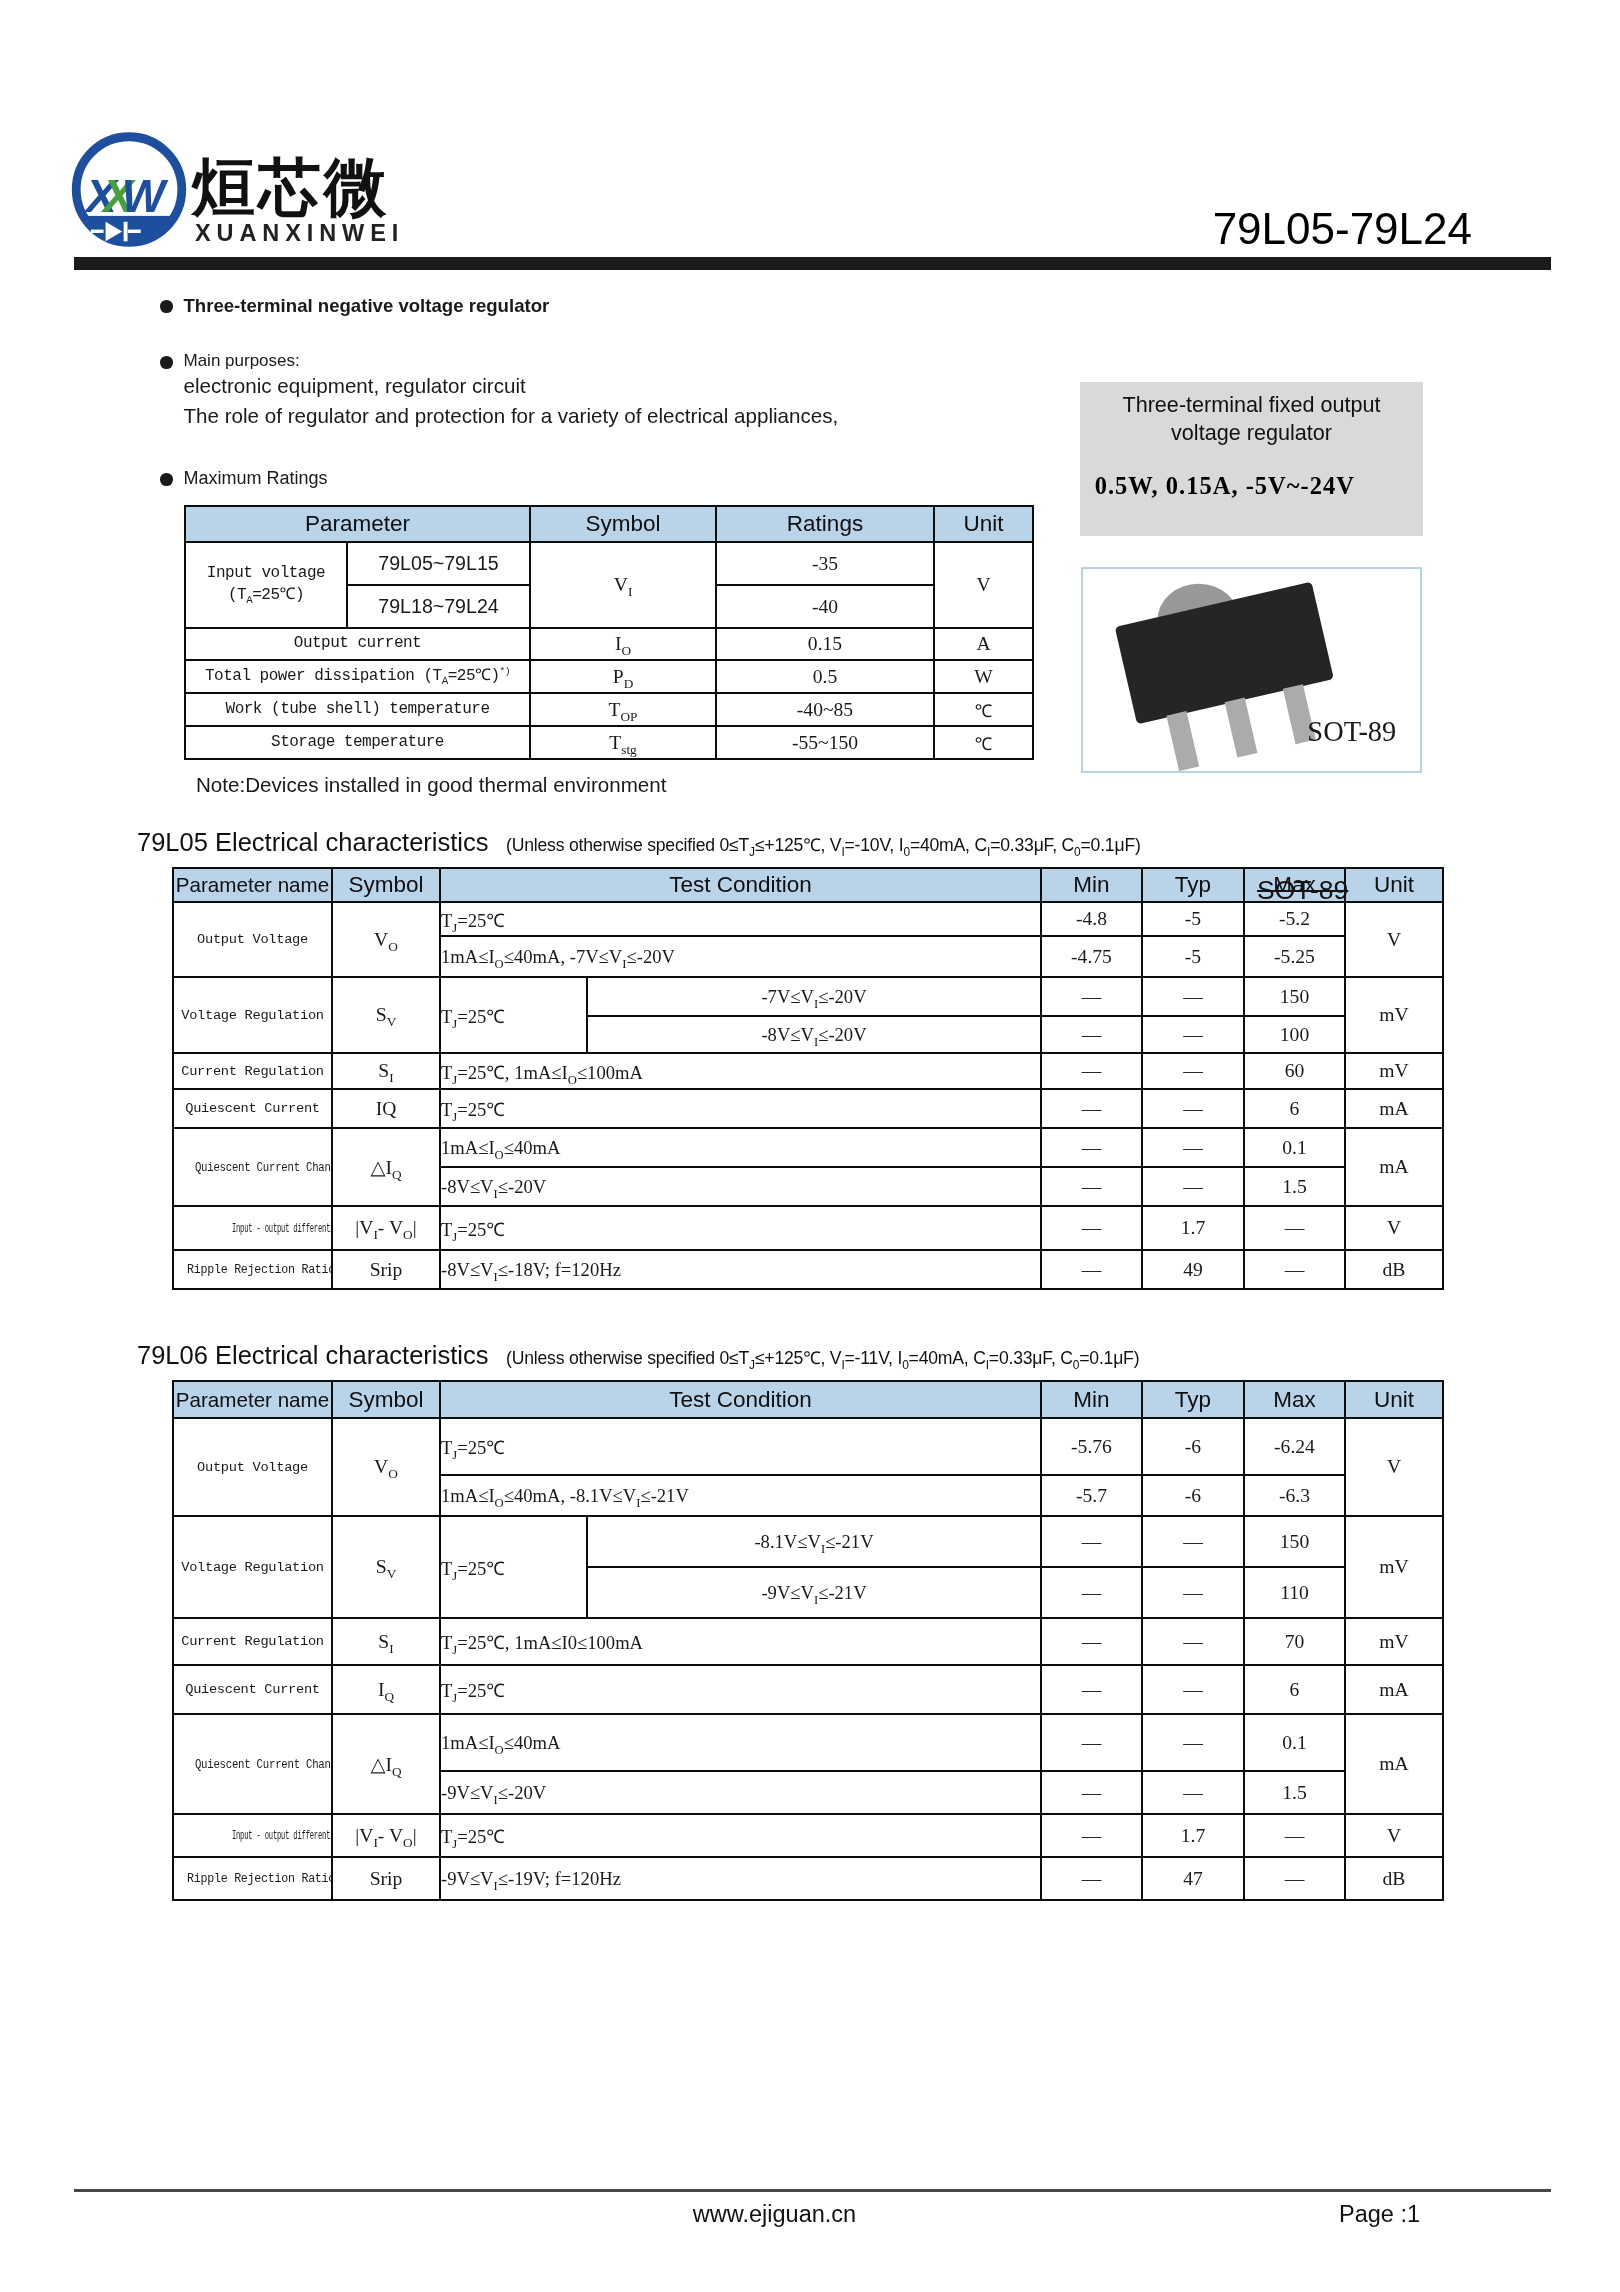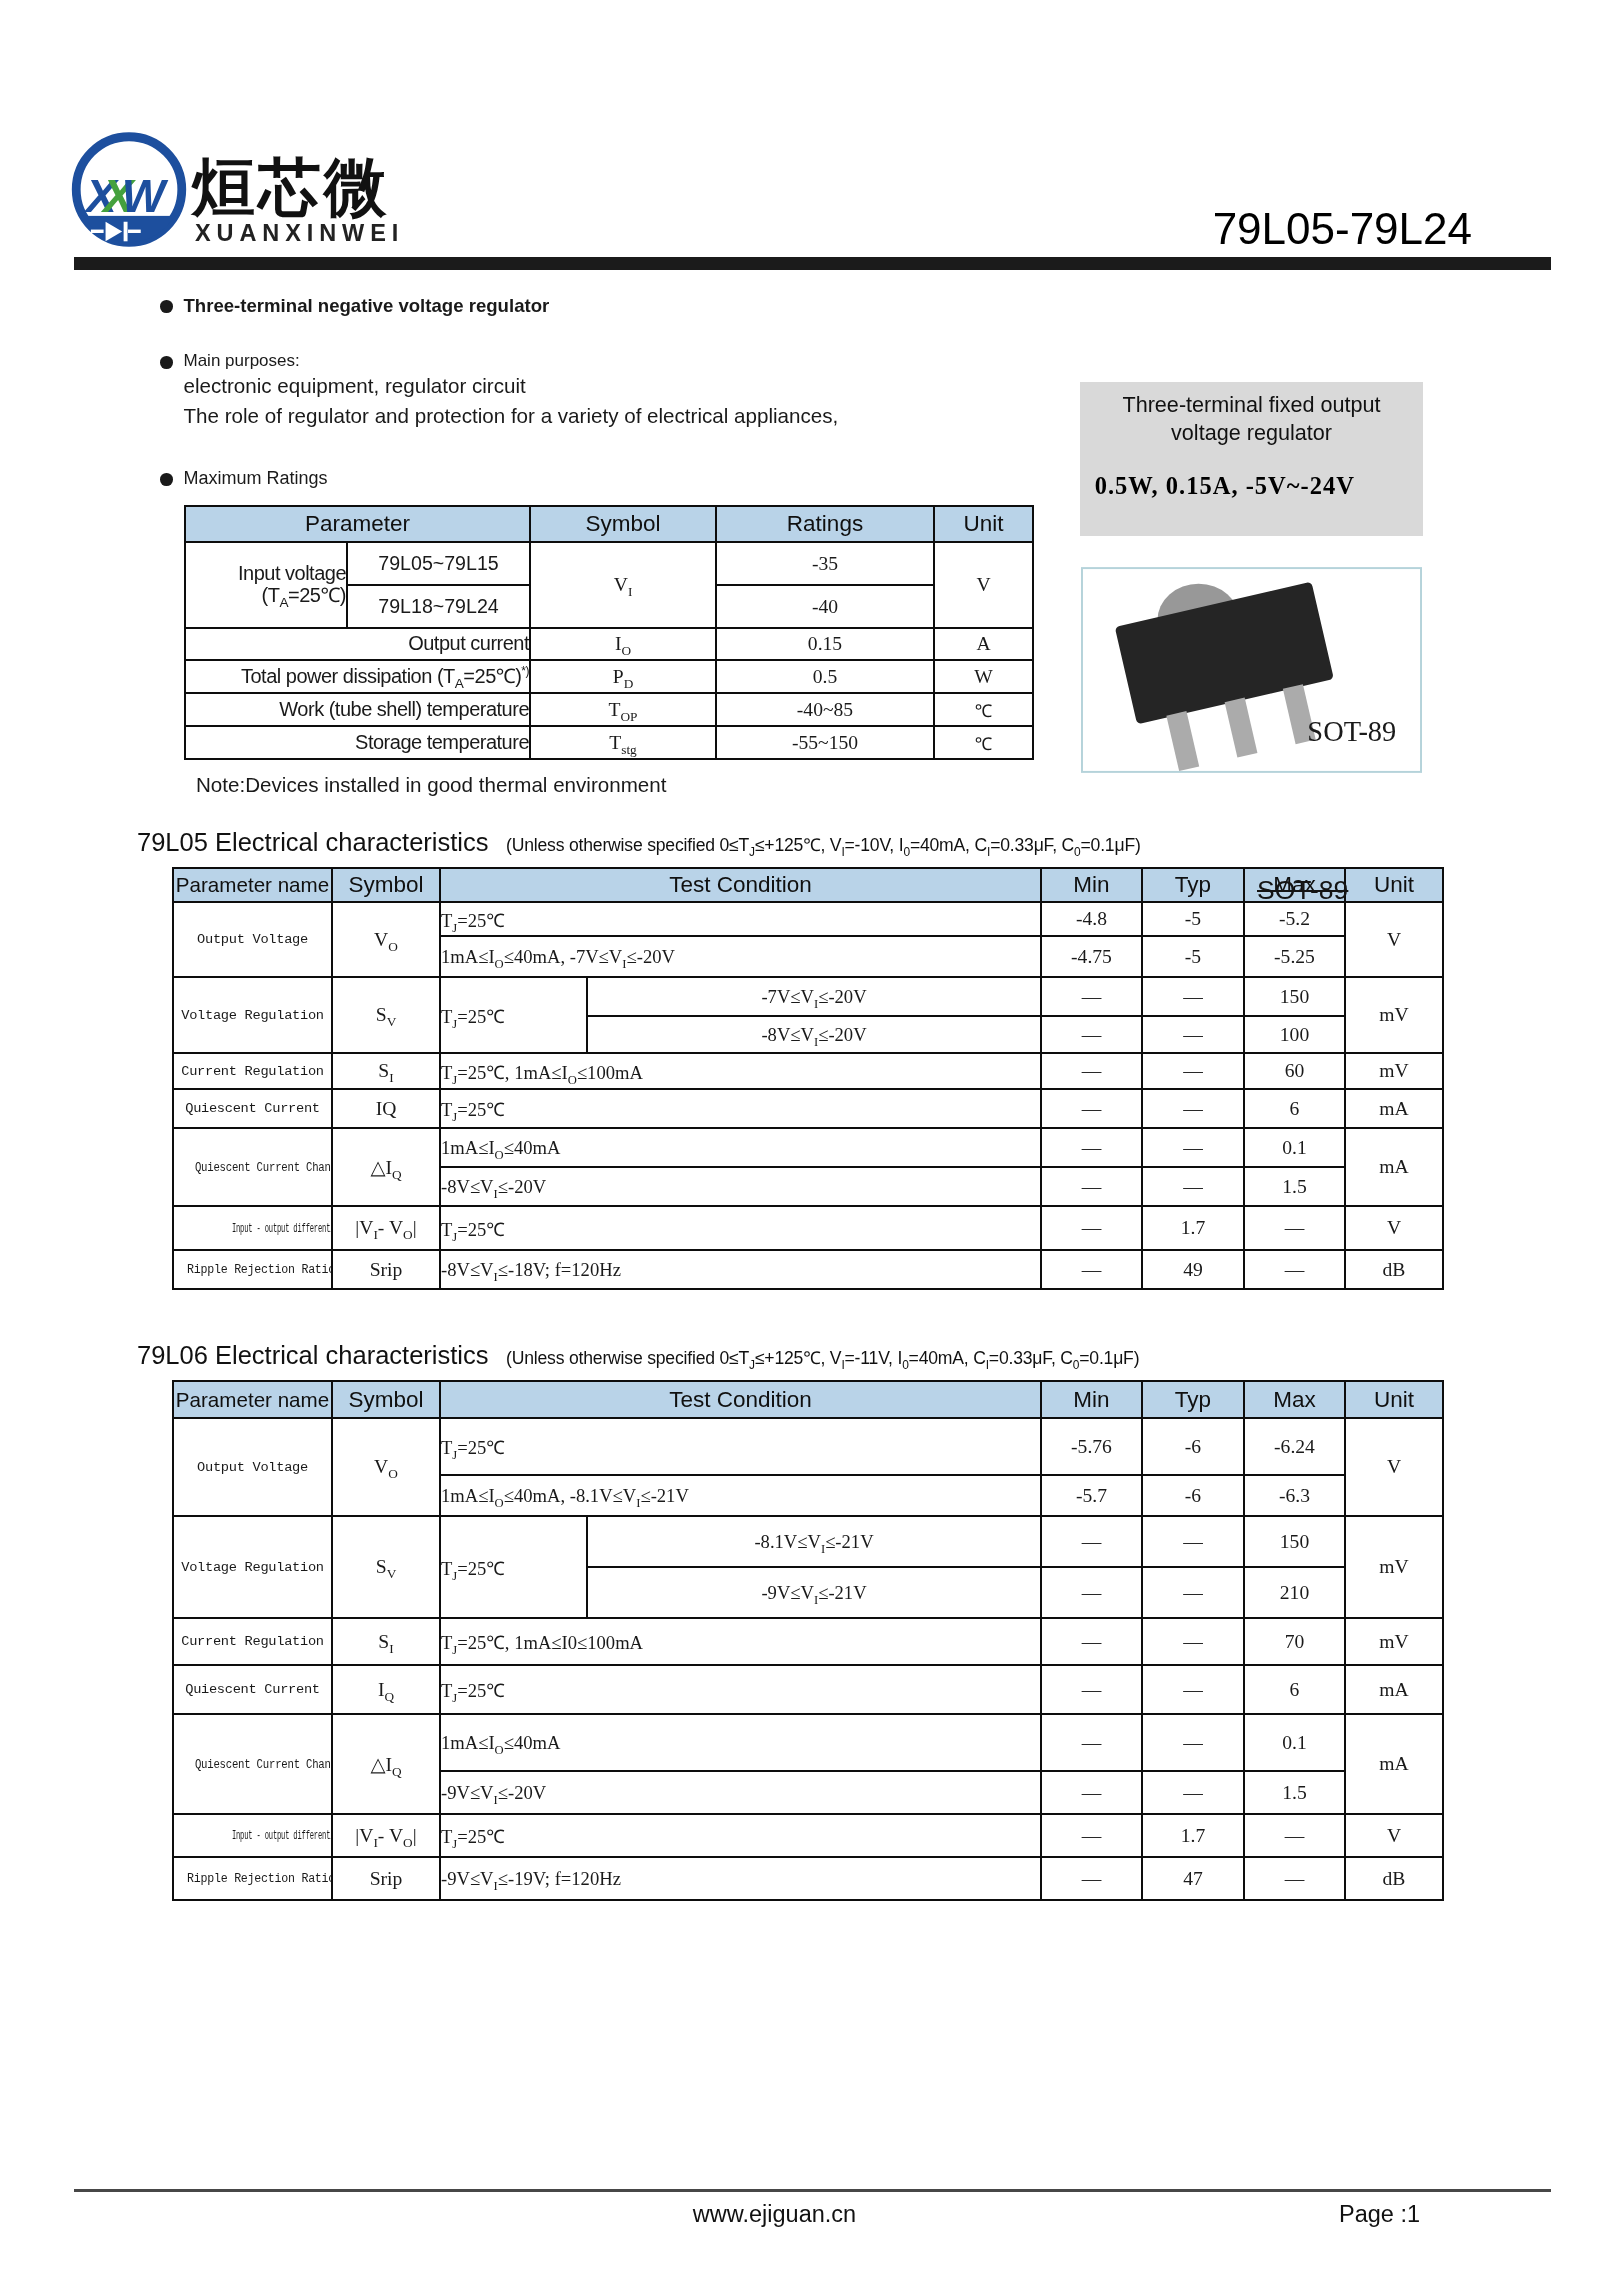--- a/index.html
+++ b/index.html
@@ -23,21 +23,21 @@
 
   
   .summary-box{width:343px;height:154px;background:#d9d9d9;}
   .summary-line{font-size:21.6px;text-align:center;line-height:28px;color:#111;}
   .summary-specs{font-family:"Liberation Serif",serif;font-weight:700;font-size:24.5px;padding-left:14.7px;margin-top:24.5px;letter-spacing:1px;color:#000;}
 
   
   table.dtable{border-collapse:collapse;table-layout:fixed;position:absolute;border:2.9px solid #0d0d0d;background:#fff;}
   .dtable td,.dtable th{border:2px solid #0d0d0d;padding:0;overflow:hidden;vertical-align:middle;}
   .hd{background:#b9d3e8;font-weight:400;font-size:22.5px;color:#101010;text-align:center;}
-  .mr-label{font-family:Liberation Sans, sans-serif;font-size:20px;letter-spacing:-0.5px;text-align:right;padding-left:9.8px;line-height:21.6px;}
+  .mr-label{font-family:Liberation Mono, monospace;font-size:16px;letter-spacing:-0.5px;text-align:center;padding-left:9.8px;line-height:21.6px;}
   .model{font-size:19.6px;text-align:center;}
   .sym{font-family:"Liberation Serif",serif;font-size:19.6px;text-align:center;}
   .val{font-family:"Liberation Serif",serif;font-size:19.6px;text-align:center;}
   .cond{font-family:"Liberation Serif",serif;font-size:18.6px;text-align:left;padding-left:12.7px;}
   .condc{font-family:"Liberation Serif",serif;font-size:18.6px;text-align:center;}
   .pname{font-family:"Liberation Mono",monospace;font-size:13.7px;letter-spacing:-0.3px;text-align:center;}
   .fit{display:inline-block;white-space:nowrap;transform:scaleX(var(--sx,1));transform-origin:center;}
   sub{font-size:68%;line-height:0;}
   sup{font-size:60%;line-height:0;vertical-align:super;}
 
@@ -328,21 +328,21 @@
     <td class="condc">-8.1V≤V<sub>I</sub>≤-21V</td>
     <td class="val">—</td>
     <td class="val">—</td>
     <td class="val">150</td>
     <td class="val" rowspan="2">mV</td>
   </tr>
   <tr style="height:51px">
     <td class="condc">-9V≤V<sub>I</sub>≤-21V</td>
     <td class="val">—</td>
     <td class="val">—</td>
-    <td class="val">210</td>
+    <td class="val">110</td>
   </tr>
   <tr style="height:47px">
     <td class="pname">Current Regulation</td>
     <td class="sym">S<sub>I</sub></td>
     <td class="cond" colspan="2">T<sub>J</sub>=25℃, 1mA≤I0≤100mA</td>
     <td class="val">—</td>
     <td class="val">—</td>
     <td class="val">70</td>
     <td class="val">mV</td>
   </tr>

